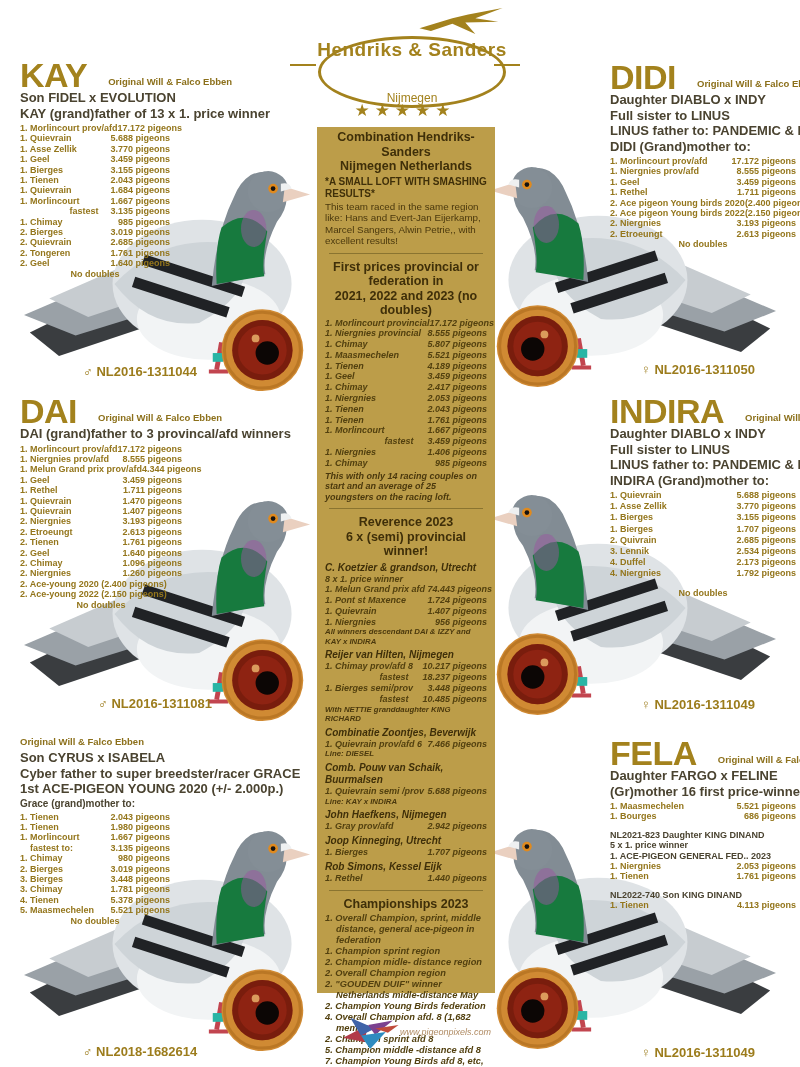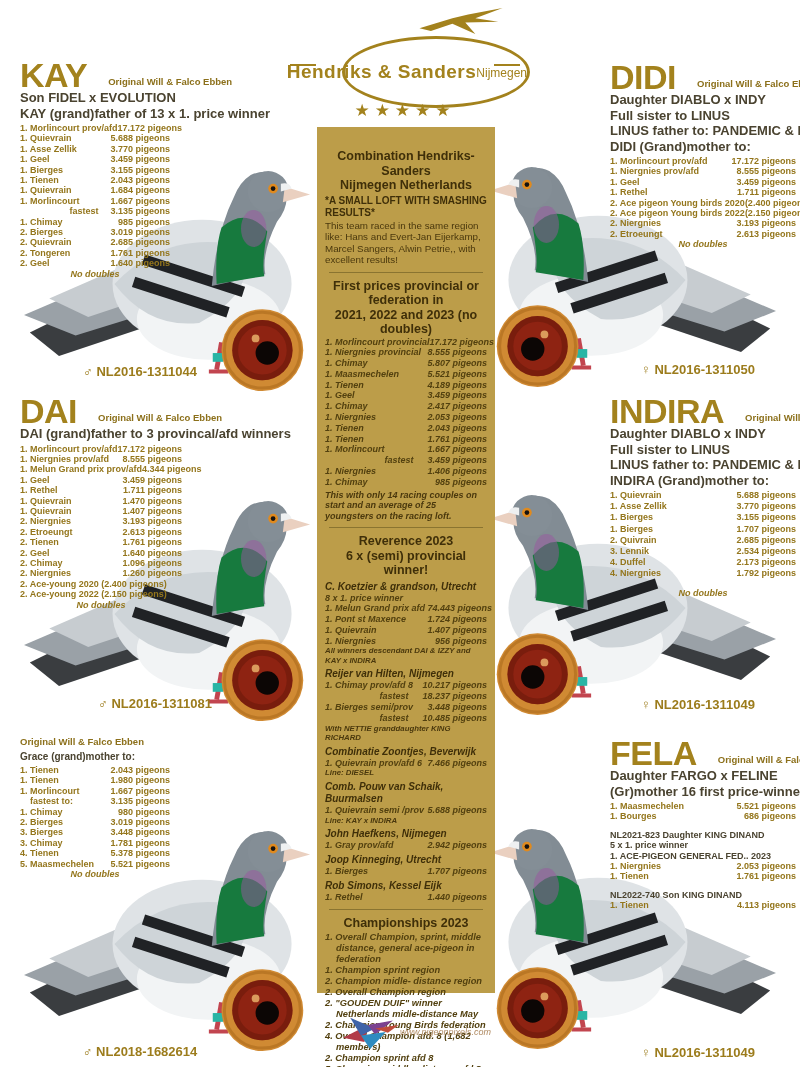--- a/index.html
+++ b/index.html
@@ -3,42 +3,42 @@
 <meta charset="utf-8">
 <style>
   html,body{margin:0;padding:0;background:#888;}
   .page{position:relative;width:800px;height:1067px;margin:0 auto;background:#ffffff;
         font-family:"Liberation Sans",sans-serif;overflow:hidden;}
 
   
   .logohdr{position:absolute;left:290px;top:4px;width:230px;height:115px;z-index:4;}
   .plane{position:absolute;left:128px;top:2px;width:86px;height:30px;}
   .oval{position:absolute;left:28px;top:32px;width:182px;height:66px;border:3px solid #a3821d;
-        border-radius:50%;display:flex;flex-direction:row;align-items:center;justify-content:flex-end;margin-left:24px;}
+        border-radius:50%;display:flex;flex-direction:column;align-items:center;justify-content:space-between;}
   .logo-name{color:#a3821d;font-size:19px;font-weight:bold;letter-spacing:.5px;white-space:nowrap;}
   .logo-city{color:#a3821d;font-size:12px;margin-top:1px;}
   .dash{position:absolute;top:60px;height:2px;background:#a3821d;}
   .dash.l{left:0;width:26px}.dash.r{right:0;width:26px}
   .stars{position:absolute;left:0;right:0;top:96px;text-align:center;color:#a3821d;
          font-size:17px;letter-spacing:5px;}
 
   
   .card{position:absolute;z-index:3;}
   .tline{display:flex;align-items:flex-end;gap:21px;}
   .ptitle{margin:0;color:#a3821d;font-size:34px;line-height:30px;font-weight:bold;letter-spacing:-.5px;}
   .origin{color:#8c701b;font-size:9.5px;font-weight:bold;padding-bottom:3px;white-space:nowrap;}
   .subs .sub{color:#4a4330;font-size:13px;font-weight:bold;line-height:15.5px;white-space:nowrap;}
   .lead{color:#4a4330;font-size:10px;font-weight:bold;line-height:13px;}
   .rows{margin-top:2px;}
   .row{display:flex;justify-content:space-between;font-size:9px;font-weight:bold;
        line-height:10.4px;color:#94761c;white-space:nowrap;}
   .row .val{text-align:right;}
   .row.fastest .lbl{flex:1;text-align:right;padding-right:12px;}
   .row.indent .lbl{padding-left:10px;}
-  .row.center{justify-content:center;font-style:italic;}
+  .row.center{justify-content:center;}
   .row.head{color:#4a4330;text-align:right;}
   .row.gap{margin-top:8px;}
   .card.kay .rows{width:150px}
   .card.dai .rows{width:162px}
   .card.cyber .rows{width:150px}
   .card.didi .rows,.card.indira .rows,.card.fela .rows{width:186px}
   .card.indira .row{line-height:11.2px}
   .card.kay{left:20px;top:60px;width:250px}
   .card.dai{left:20px;top:396px;width:270px}
   .card.cyber{left:20px;top:736px;width:290px}
@@ -59,21 +59,21 @@
   .bird.flip svg{transform:scaleX(-1);}
   #bird-kay{left:22px;top:138px}
   #bird-dai{left:22px;top:468px}
   #bird-cyber{left:22px;top:798px}
   #bird-didi{left:486px;top:134px}
   #bird-indira{left:486px;top:462px}
   #bird-fela{left:486px;top:796px}
 
   
   .cbox{position:absolute;left:317px;top:127px;width:178px;height:866px;z-index:2;
-        background:#bc9d49;box-sizing:border-box;padding:22px 8px;display:flex;flex-direction:column;}
+        background:#bc9d49;box-sizing:border-box;padding:3px 8px;display:flex;flex-direction:column;}
   .cbox hr{border:none;border-top:1px solid #8a7430;margin:6px 4px;}
   .box-h{color:#3f2f09;font-size:12.5px;font-weight:bold;text-align:center;line-height:14.5px;}
   .shout{color:#3f2f09;font-size:10px;font-weight:bold;text-align:left;margin-top:2px;line-height:12px;}
   .para{color:#4a380d;font-size:9.8px;line-height:11.5px;margin-top:1px;}
   .crow{display:flex;justify-content:space-between;font-size:9px;font-style:italic;font-weight:bold;
         color:#52400f;line-height:10.8px;white-space:nowrap;}
   .crow.fastest .lbl{flex:1;text-align:right;padding-right:14px;}
   .note{color:#4a380d;font-size:9px;font-style:italic;font-weight:bold;line-height:10.5px;margin-top:2px;}
   .grp{margin-top:3px;}
   .gname{color:#3f2f09;font-size:10px;font-weight:bold;font-style:italic;line-height:12px;}
@@ -305,20 +305,25 @@
           <span class="lbl">No doubles</span>
           <span class="val"></span>
         </div>
       </div>
   </section>
 
   <section class="card cyber">
     <div class="tline">
       <span class="origin">Original Will &amp; Falco Ebben</span>
       </div>
+    <div class="subs">
+        <div class="sub">Son CYRUS x ISABELA</div>
+        <div class="sub">Cyber father to super breedster/racer GRACE</div>
+        <div class="sub">1st ACE-PIGEON YOUNG 2020 (+/- 2.000p.)</div>
+      </div>
     <div class="lead">Grace (grand)mother to:</div>
     <div class="rows">
         <div class="row">
           <span class="lbl">1. Tienen</span>
           <span class="val">2.043 pigeons</span>
         </div>
         <div class="row">
           <span class="lbl">1. Tienen</span>
           <span class="val">1.980 pigeons</span>
         </div>

